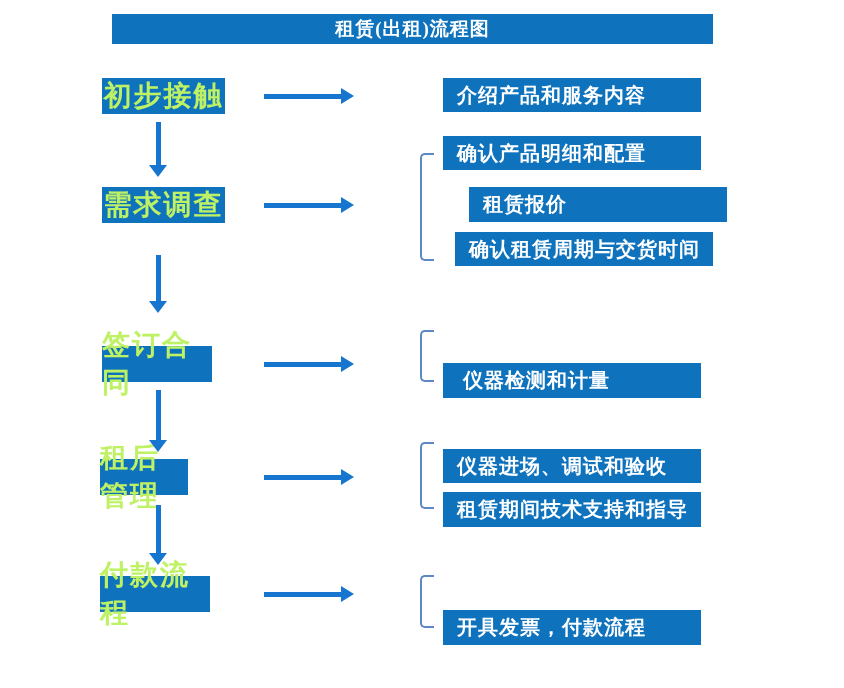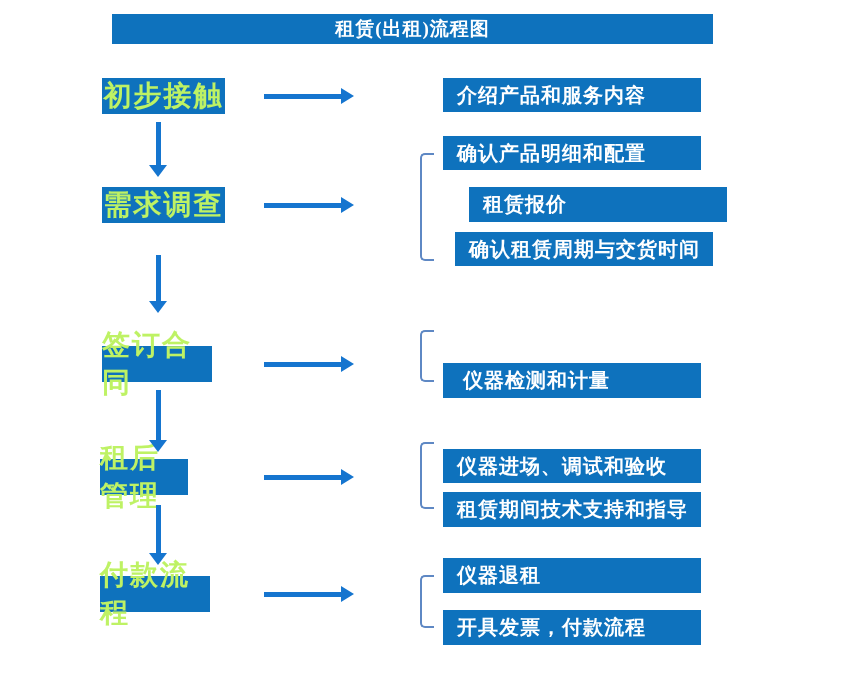--- a/index.html
+++ b/index.html
@@ -142,16 +142,15 @@
   <div class="bracket bracket4"></div>
   <div class="bracket bracket5"></div>
 
   <div class="rbox rbox1">介绍产品和服务内容</div>
   <div class="rbox rbox2">确认产品明细和配置</div>
   <div class="rbox rbox3">租赁报价</div>
   <div class="rbox rbox4">确认租赁周期与交货时间</div>
   <div class="rbox rbox6">仪器检测和计量</div>
   <div class="rbox rbox7">仪器进场、调试和验收</div>
   <div class="rbox rbox8">租赁期间技术支持和指导</div>
-  <div class="rbox rbox9">仪器退租</div>
   <div class="rbox rbox10">开具发票，付款流程</div>
 
 </div>
 
 </body></html>

